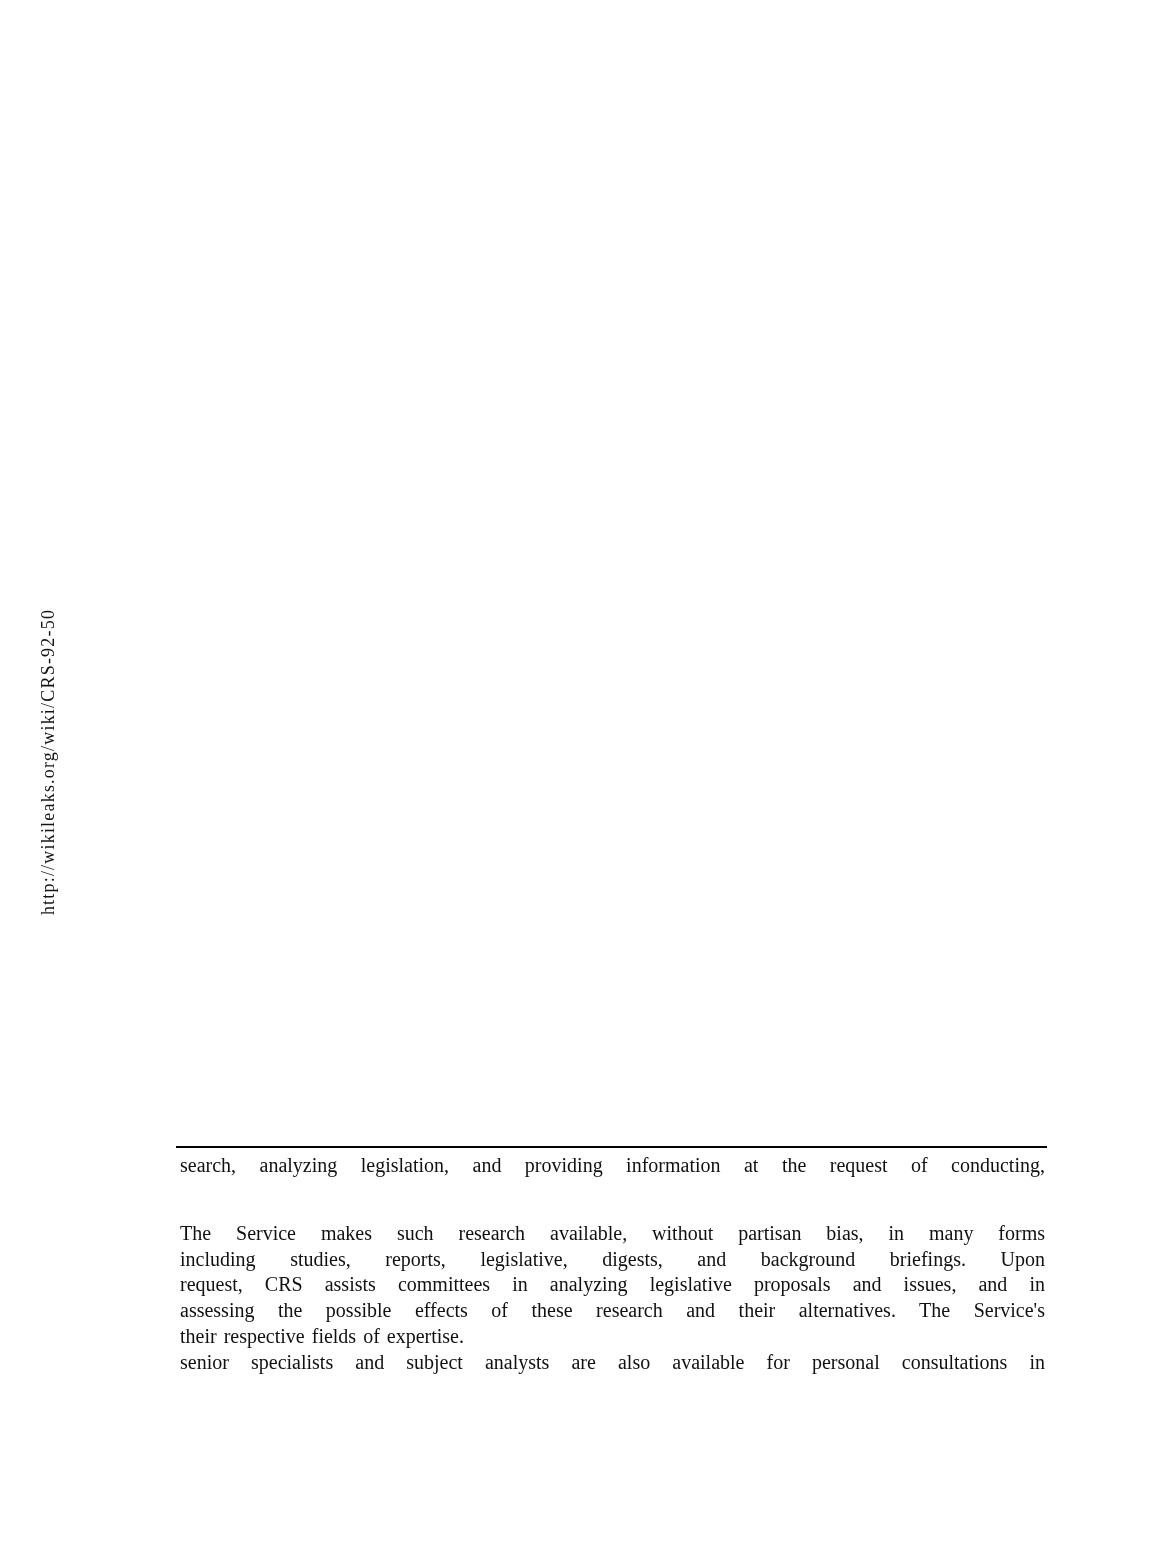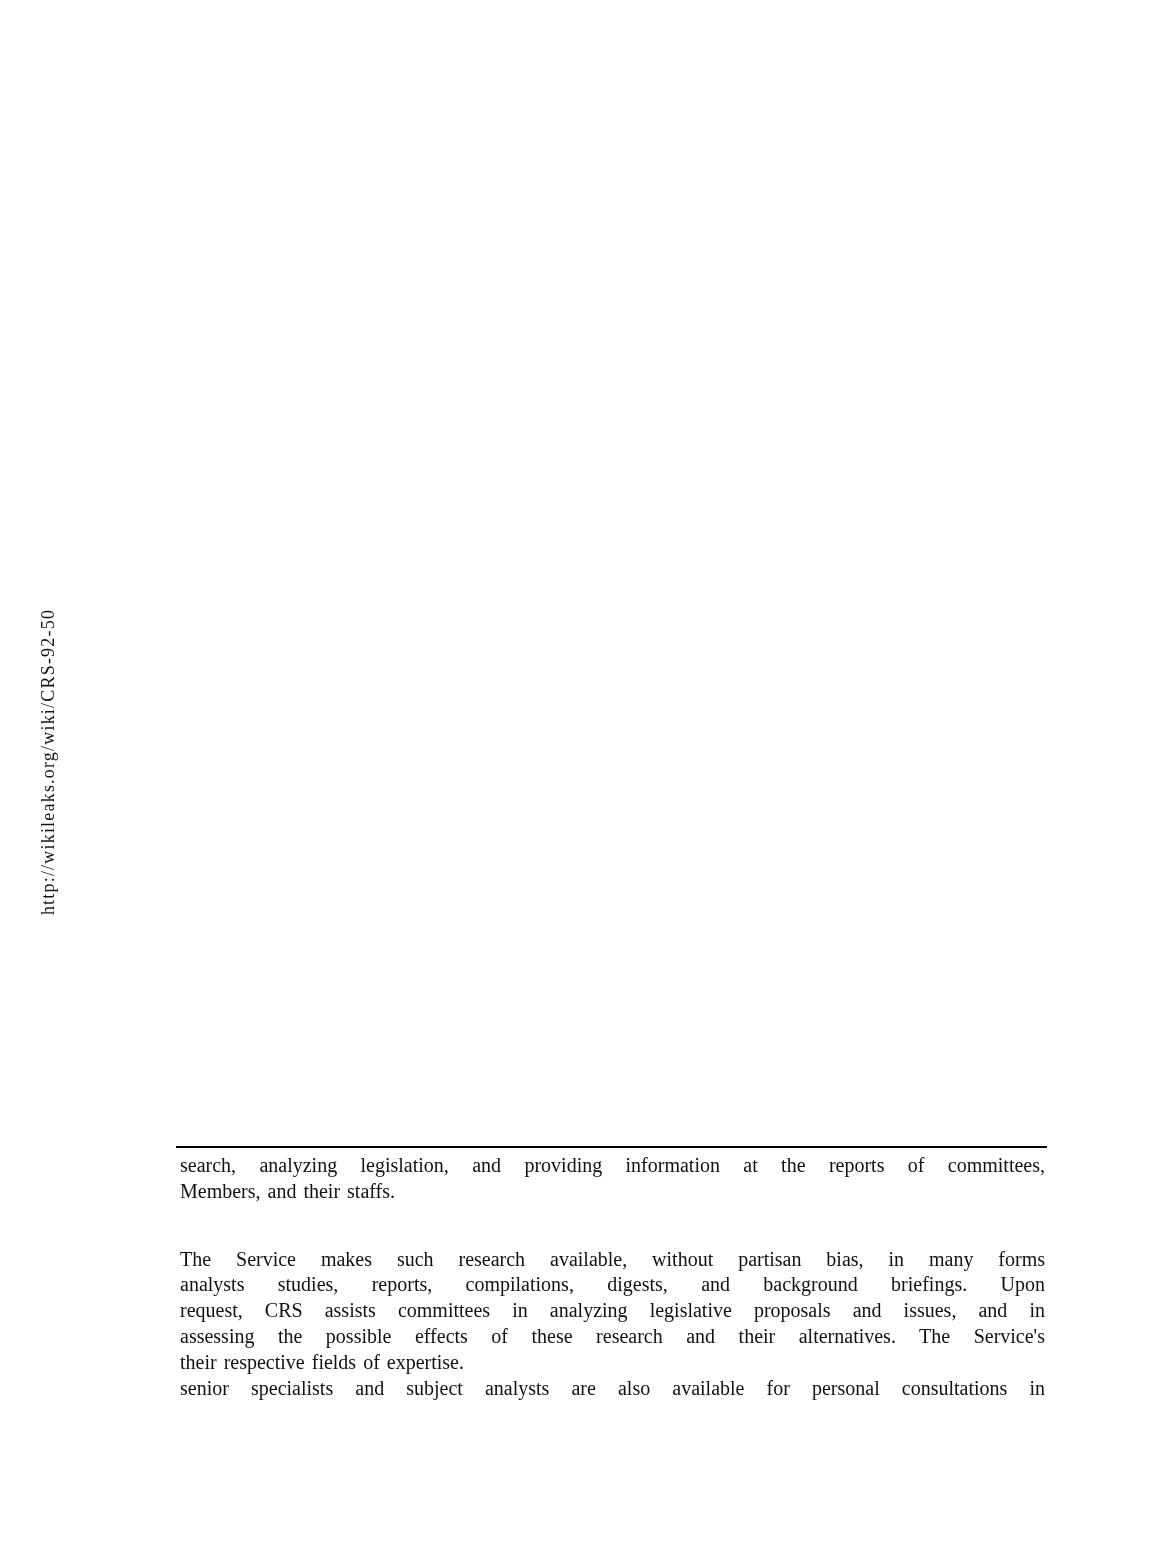--- a/index.html
+++ b/index.html
@@ -68,27 +68,26 @@
 
 <div class="page">
 
   <div class="vertical-url">http://wikileaks.org/wiki/CRS-92-50</div>
 
   <div class="footer-block">
 
     <div class="rule"></div>
 
     <div class="para">
-      <div class="line">search, analyzing legislation, and providing information at the reports of committees,</div>
-      <div class="line last">Members, and their staffs.</div>
+      <div class="line">search, analyzing legislation, and providing information at the request of conducting,</div>
     </div>
 
     <div class="para">
       <div class="line">The Service makes such research available, without partisan bias, in many forms</div>
-      <div class="line">analysts studies, reports, compilations, digests, and background briefings. Upon</div>
+      <div class="line">including studies, reports, legislative, digests, and background briefings. Upon</div>
       <div class="line">request, CRS assists committees in analyzing legislative proposals and issues, and in</div>
       <div class="line">assessing the possible effects of these research and their alternatives. The Service's</div>
       <div class="line last">their respective fields of expertise.</div>
       <div class="line">senior specialists and subject analysts are also available for personal consultations in</div>
     </div>
 
   </div>
 
 </div>
 

